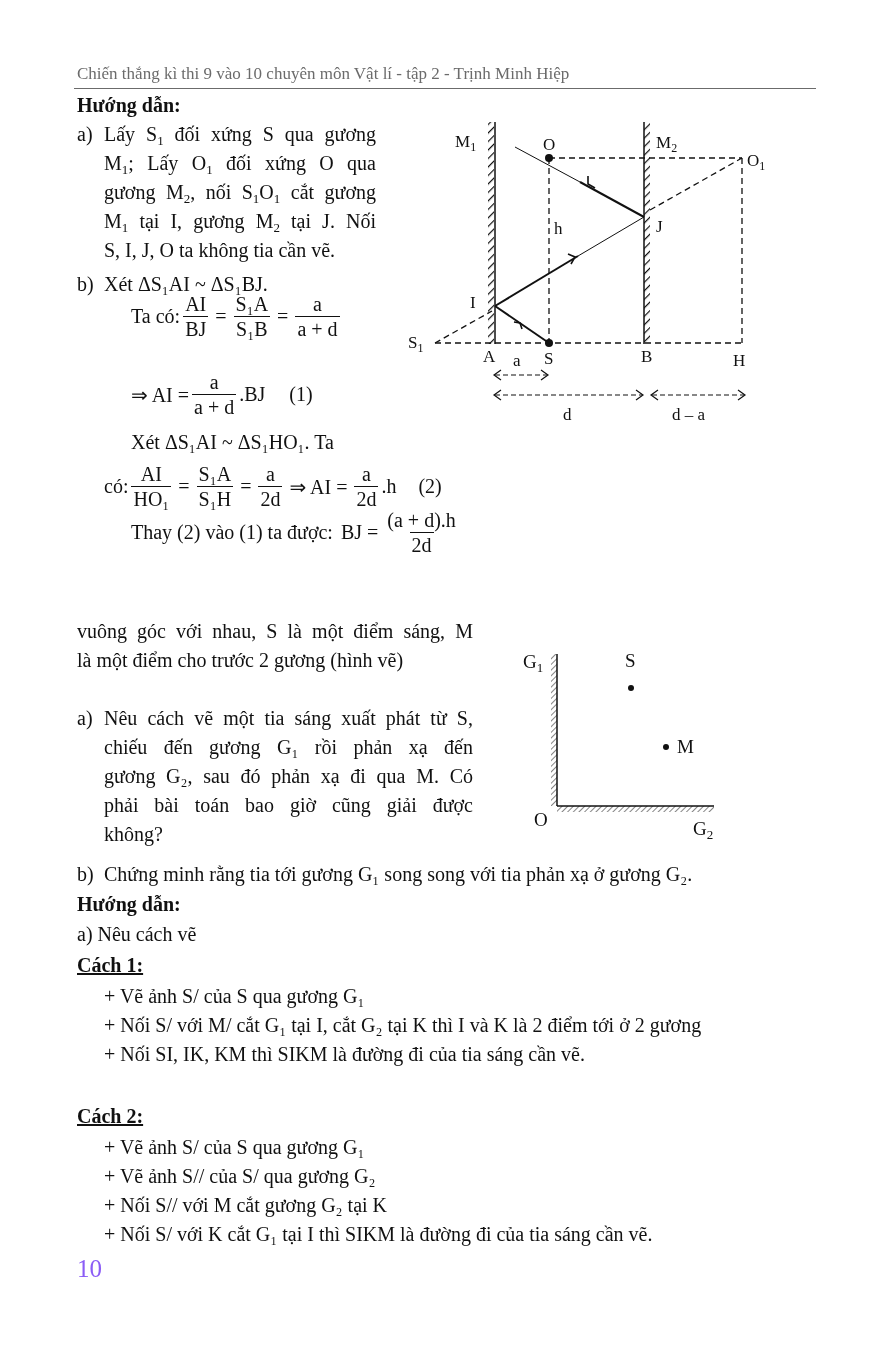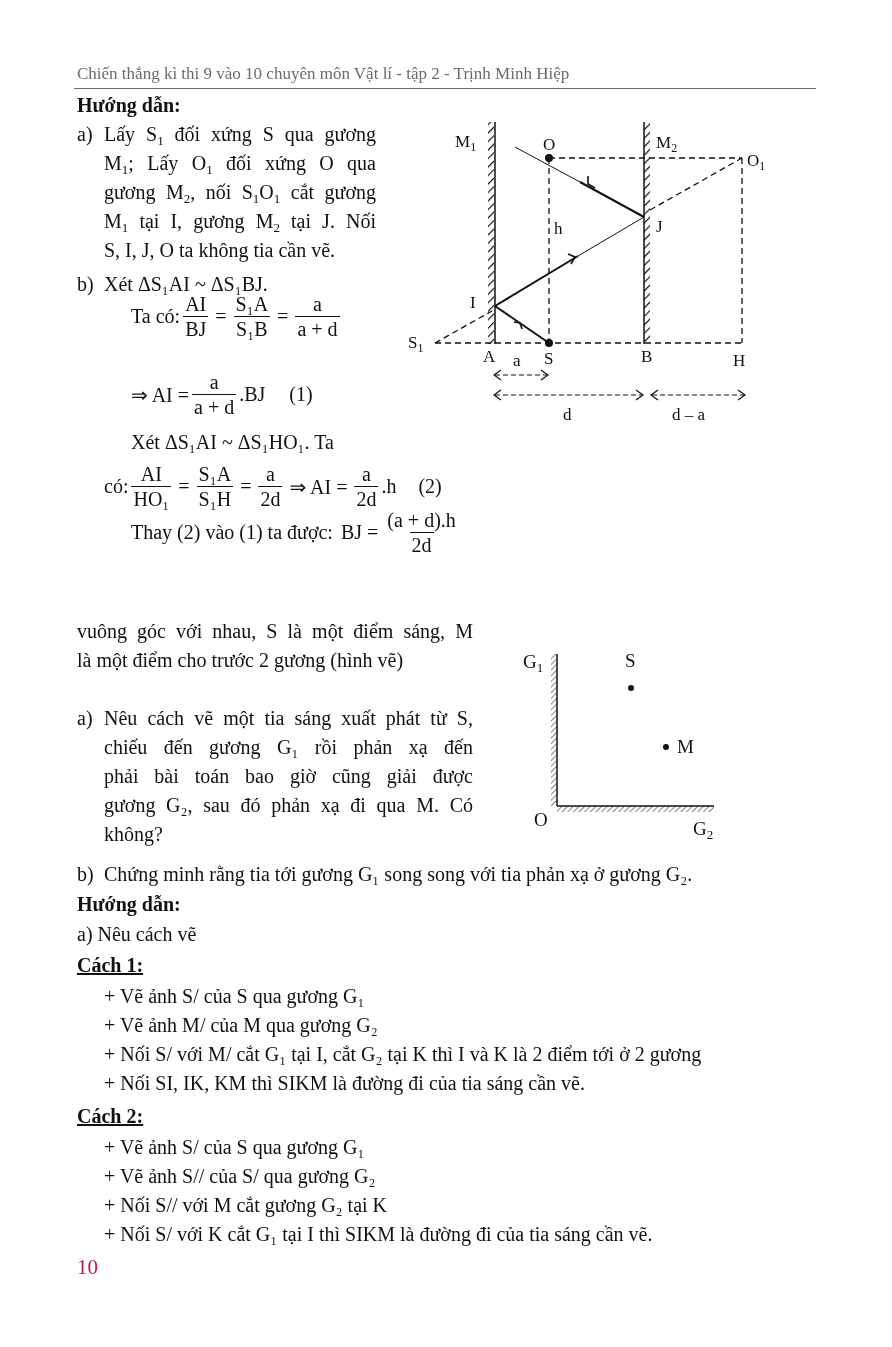--- a/index.html
+++ b/index.html
@@ -11,21 +11,21 @@
   .t { font-size:20px; line-height:29px; white-space:nowrap; }
   .b { font-weight:bold; }
   .u { text-decoration:underline; }
   sub { font-size:13px; vertical-align:-4px; line-height:0; }
   .frac { display:inline-flex; flex-direction:column; align-items:center; vertical-align:middle; margin:0 3px; }
   .frac .num { padding:0 2px; line-height:24px; }
   .frac .den { padding:0 2px; line-height:24px; border-top:1.3px solid #111; }
   .eq { display:flex; align-items:center; font-size:20px; white-space:nowrap; }
   .eq .op { margin:0 4px; }
   .just { white-space:normal; text-align:justify; text-align-last:justify; }
-  .pagenum { left:77px; top:1255px; font-size:21px; color:#be185d; }
+  .pagenum { left:77px; top:1255px; font-size:25px; color:#8b5cf6; }
   svg text { font-family:"Liberation Serif", serif; fill:#111; }
 </style>
 </head>
 <body>
 
 <div class="abs header">Chiến thắng kì thi 9 vào 10 chuyên môn Vật lí - tập 2 - Trịnh Minh Hiệp</div>
 <div class="abs header-rule"></div>
 
 <div class="abs t b" style="left:77px; top:91px;">Hướng dẫn:</div>
 
@@ -176,22 +176,22 @@
 </svg>
 
 <div class="abs" style="left:77px; top:617px; width:396px;">
   <div class="t just">vuông góc với nhau, S là một điểm sáng, M</div>
   <div class="t">là một điểm cho trước 2 gương (hình vẽ)</div>
 </div>
 <div class="abs t" style="left:77px; top:704px;">a)</div>
 <div class="abs" style="left:104px; top:704px; width:369px;">
   <div class="t just">Nêu cách vẽ một tia sáng xuất phát từ S,</div>
   <div class="t just">chiếu đến gương G₁ rồi phản xạ đến</div>
+  <div class="t just">gương G₂, sau đó phản xạ đi qua M. Có</div>
   <div class="t just">phải bài toán bao giờ cũng giải được</div>
-  <div class="t just">gương G₂, sau đó phản xạ đi qua M. Có</div>
   <div class="t">không?</div>
 </div>
 
 <svg class="abs" style="left:500px; top:630px;" width="250" height="220">
   <defs>
     <pattern id="hatch2" width="4" height="4" patternUnits="userSpaceOnUse" patternTransform="rotate(45)">
       <line x1="0" y1="0" x2="0" y2="4" stroke="#333" stroke-width="1.2"></line>
     </pattern>
   </defs>
   <g>
@@ -215,21 +215,20 @@
 
 <div class="abs t" style="left:77px; top:860px;">b)</div>
 <div class="abs t" style="left:104px; top:860px;">Chứng minh rằng tia tới gương G₁ song song với tia phản xạ ở gương G₂.</div>
 
 <div class="abs t b" style="left:77px; top:890px;">Hướng dẫn:</div>
 <div class="abs t" style="left:77px; top:920px;">a) Nêu cách vẽ</div>
 
 <div class="abs t b u" style="left:77px; top:951px;">Cách 1:</div>
 <div class="abs" style="left:104px; top:982px;">
   <div class="t">+ Vẽ ảnh S/ của S qua gương G₁</div>
-  <div class="t">+ Vẽ ảnh M/ của M qua gương G₂</div>
   <div class="t">+ Nối S/ với M/ cắt G₁ tại I, cắt G₂ tại K thì I và K là 2 điểm tới ở 2 gương</div>
   <div class="t">+ Nối SI, IK, KM thì SIKM là đường đi của tia sáng cần vẽ.</div>
 </div>
 
 <div class="abs t b u" style="left:77px; top:1102px;">Cách 2:</div>
 <div class="abs" style="left:104px; top:1133px;">
   <div class="t">+ Vẽ ảnh S/ của S qua gương G₁</div>
   <div class="t">+ Vẽ ảnh S// của S/ qua gương G₂</div>
   <div class="t">+ Nối S// với M cắt gương G₂ tại K</div>
   <div class="t">+ Nối S/ với K cắt G₁ tại I thì SIKM là đường đi của tia sáng cần vẽ.</div>

